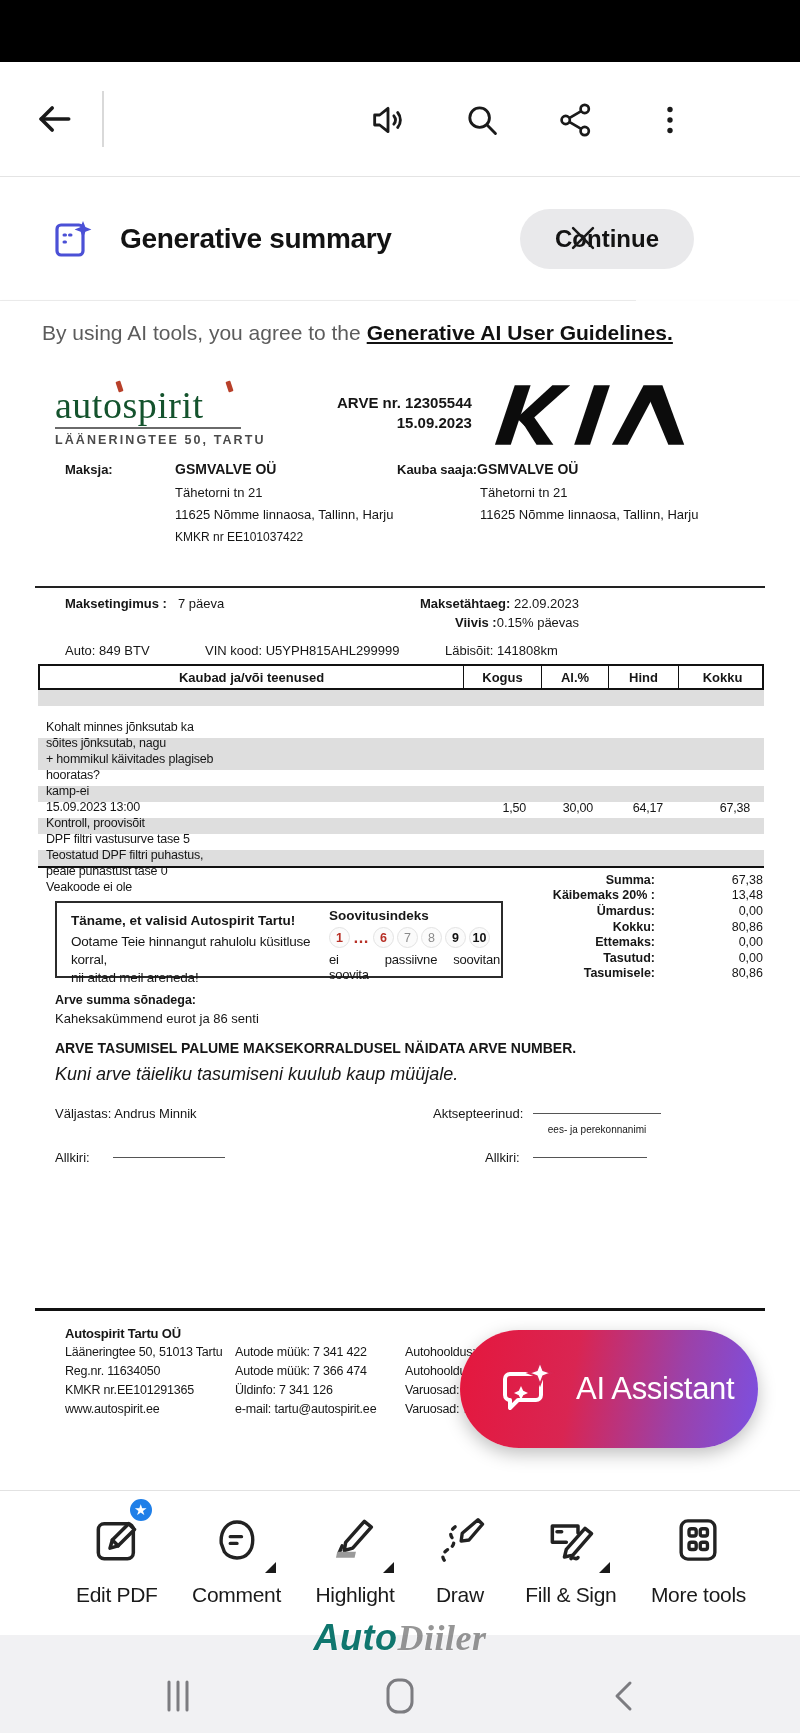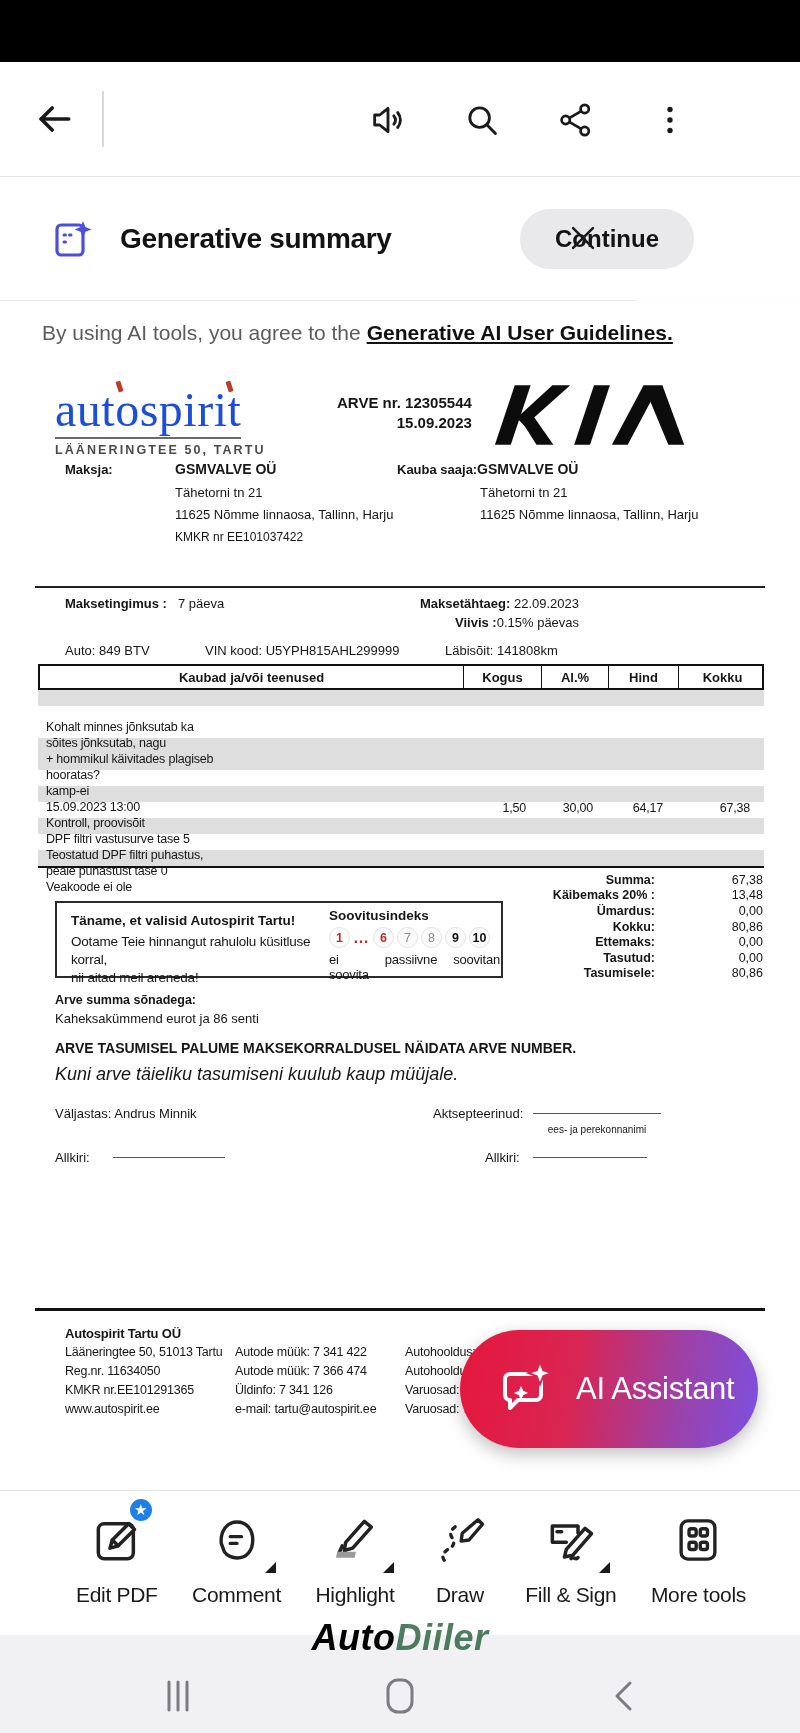--- a/index.html
+++ b/index.html
@@ -33,21 +33,21 @@
   .ai-notice { position:absolute; top:301px; left:0; width:800px; height:63px; background:#fff;
                box-shadow:0 3px 5px rgba(0,0,0,0.12); font-size:21px; color:#5c5c5c;
                display:flex; align-items:center; padding-left:42px; }
   .ai-notice a { color:#111; font-weight:700; text-decoration:underline; margin-left:6px; }
 
   
   .document { position:absolute; top:364px; left:0; width:800px; height:1126px; background:#fff; color:#161616; }
   .abs { position:absolute; }
 
   
-  .logo-word { font-family:"Liberation Serif", serif; font-size:48px; color:#1d4ed8; letter-spacing:0.5px; line-height:1; position:relative; }
+  .logo-word { font-family:"Liberation Serif", serif; font-size:38px; color:#14532d; letter-spacing:0.5px; line-height:1; position:relative; }
   .t-accent { position:absolute; width:5px; height:11px; background:#b8402a; transform:rotate(-18deg); border-radius:1px; }
   .logo-rule { width:186px; height:2px; background:#6a6a6a; margin-top:3px; }
   .logo-sub { font-size:12.5px; letter-spacing:2.1px; color:#4a4a4a; margin-top:4px; font-weight:600; }
 
   .arve-block { font-size:15px; font-weight:700; white-space:nowrap; }
   .arve-block .d2 { text-align:right; margin-top:3px; }
 
   
   .b { font-weight:700; }
   .s13 { font-size:13px; }
@@ -109,22 +109,22 @@
   .tool-label { font-size:21px; color:#1a1a1a; margin-top:8px; letter-spacing:-0.3px; white-space:nowrap; }
   .badge { position:absolute; top:-8px; right:-6px; width:26px; height:26px; border-radius:50%; background:#1f7fe8;
            color:#fff; font-size:15px; display:flex; align-items:center; justify-content:center; border:2px solid #fff; }
   .flyout { position:absolute; right:-8px; bottom:2px; width:0; height:0;
             border-left:11px solid transparent; border-bottom:11px solid #1a1a1a; }
 
   
   .bottom-area { position:absolute; top:1635px; left:0; width:800px; height:98px; background:#f1f1f3; }
   .watermark { position:absolute; top:-18px; left:0; width:800px; text-align:center;
                font-size:36px; font-weight:700; font-style:italic; letter-spacing:0.5px; }
-  .watermark .w1 { color:#000000; text-shadow:0 0 2px #ffffff; }
-  .watermark .w2 { color:#14532d; opacity:0.75; text-shadow:0 0 2px #ffffff; }
+  .watermark .w1 { color:#0f766e; text-shadow:0 0 2px #ffffff; }
+  .watermark .w2 { color:#737373; opacity:0.75; text-shadow:0 0 2px #ffffff;font-family:Liberation Serif, serif; }
   .nav-bar { position:absolute; top:30px; left:0; width:800px; height:68px; }
   .nav-btn { position:absolute; background:none; border:none; cursor:pointer; width:60px; height:60px;
              display:flex; align-items:center; justify-content:center; }
 </style>
 </head>
 <body>
 
 <div class="screen">
 
   <div class="status-bar"></div>

